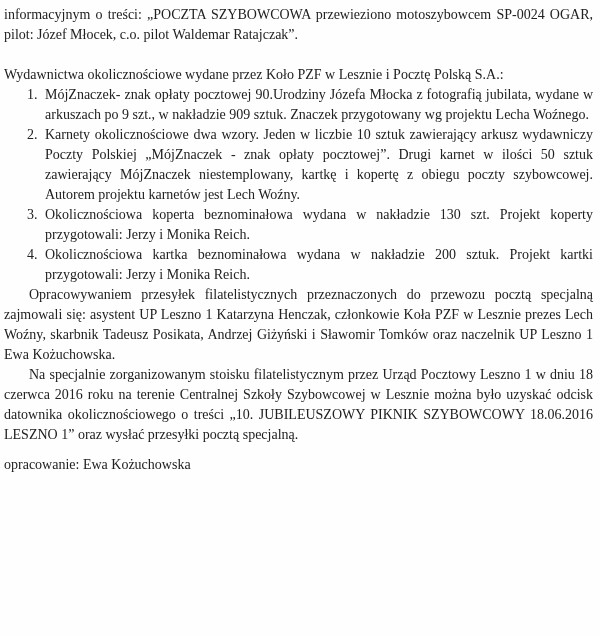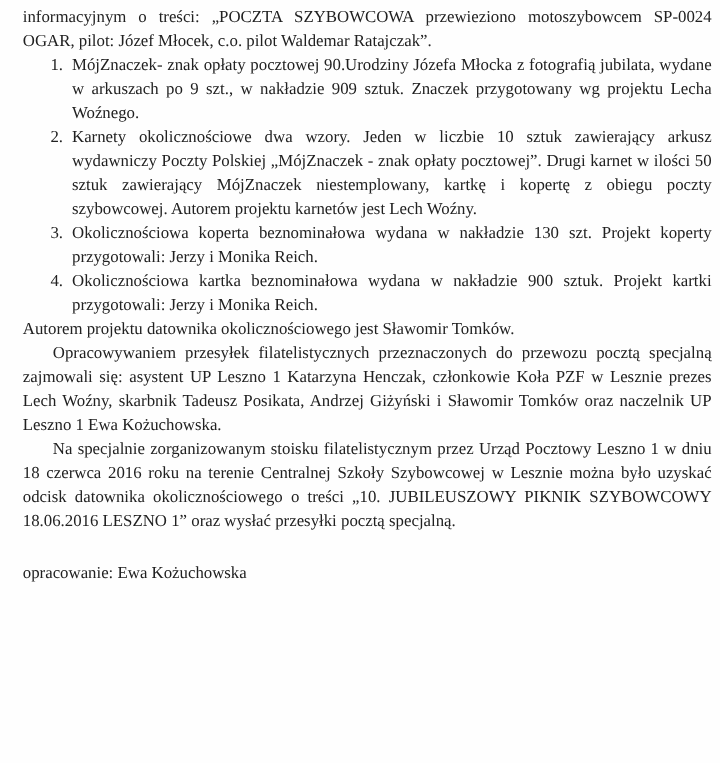--- a/index.html
+++ b/index.html
@@ -6,21 +6,21 @@
     margin: 0;
     padding: 0;
     background: #ffffff;
   }
   .page {
     position: relative;
     width: 600px;
     height: 636px;
     box-sizing: border-box;
     background: #fefefe;
-    padding: 5px 7px 0 19px;
+    padding: 5px 7px 0 4px;
     overflow: hidden;
     font-family: "Liberation Serif", serif;
     font-size: 14px;
     line-height: 20px;
     color: #212121;
     text-align: justify;
     filter: blur(0.25px);
   }
   .para {
     margin: 0;
@@ -43,57 +43,57 @@
     top: 0;
     text-align: left;
   }
   .li-text {
     text-align: justify;
   }
   .indent {
     text-indent: 25px;
   }
   .footer-credit {
-    margin-top: 24px;
+    margin-top: 10px;
     text-align: left;
   }
 </style>
 </head>
 <body>
 
 <div class="page">
 
   <p class="para">informacyjnym o treści: „POCZTA SZYBOWCOWA przewieziono motoszybowcem SP-0024 OGAR, pilot: Józef Młocek, c.o. pilot Waldemar Ratajczak”.</p>
 
+  <p class="para gap-before">Wydawnictwa okolicznościowe wydane przez Koło PZF w Lesznie i Pocztę Polską S.A.:</p>
 
   <div class="numbered-list">
 
     <div class="list-item">
       <span class="list-num">1.</span>
       <div class="li-text">MójZnaczek- znak opłaty pocztowej 90.Urodziny Józefa Młocka z fotografią jubilata, wydane w arkuszach po 9 szt., w nakładzie 909 sztuk. Znaczek przygotowany wg projektu Lecha Woźnego.</div>
     </div>
 
     <div class="list-item">
       <span class="list-num">2.</span>
       <div class="li-text">Karnety okolicznościowe dwa wzory. Jeden w liczbie 10 sztuk zawierający arkusz wydawniczy Poczty Polskiej „MójZnaczek - znak opłaty pocztowej”. Drugi karnet w ilości 50 sztuk zawierający MójZnaczek niestemplowany, kartkę i kopertę z obiegu poczty szybowcowej. Autorem projektu karnetów jest Lech Woźny.</div>
     </div>
 
     <div class="list-item">
       <span class="list-num">3.</span>
       <div class="li-text">Okolicznościowa koperta beznominałowa wydana w nakładzie 130 szt. Projekt koperty przygotowali: Jerzy i Monika Reich.</div>
     </div>
 
     <div class="list-item">
       <span class="list-num">4.</span>
-      <div class="li-text">Okolicznościowa kartka beznominałowa wydana w nakładzie 900 sztuk. Projekt kartki przygotowali: Jerzy i Monika Reich.</div>
+      <div class="li-text">Okolicznościowa kartka beznominałowa wydana w nakładzie 200 sztuk. Projekt kartki przygotowali: Jerzy i Monika Reich.</div>
     </div>
 
   </div>
 
-  <p class="para">Autorem projektu datownika okolicznościowego jest Sławomir Tomków.</p>
 
   <p class="para indent">Opracowywaniem przesyłek filatelistycznych przeznaczonych do przewozu pocztą specjalną zajmowali się: asystent UP Leszno 1 Katarzyna Henczak, członkowie Koła PZF w Lesznie prezes Lech Woźny, skarbnik Tadeusz Posikata, Andrzej Giżyński i Sławomir Tomków oraz naczelnik UP Leszno 1 Ewa Kożuchowska.</p>
 
   <p class="para indent">Na specjalnie zorganizowanym stoisku filatelistycznym przez Urząd Pocztowy Leszno 1 w dniu 18 czerwca 2016 roku na terenie Centralnej Szkoły Szybowcowej w Lesznie można było uzyskać odcisk datownika okolicznościowego o treści „10. JUBILEUSZOWY PIKNIK SZYBOWCOWY 18.06.2016 LESZNO 1” oraz wysłać przesyłki pocztą specjalną.</p>
 
 
 
   <p class="para footer-credit">opracowanie: Ewa Kożuchowska</p>
 
 </div>

